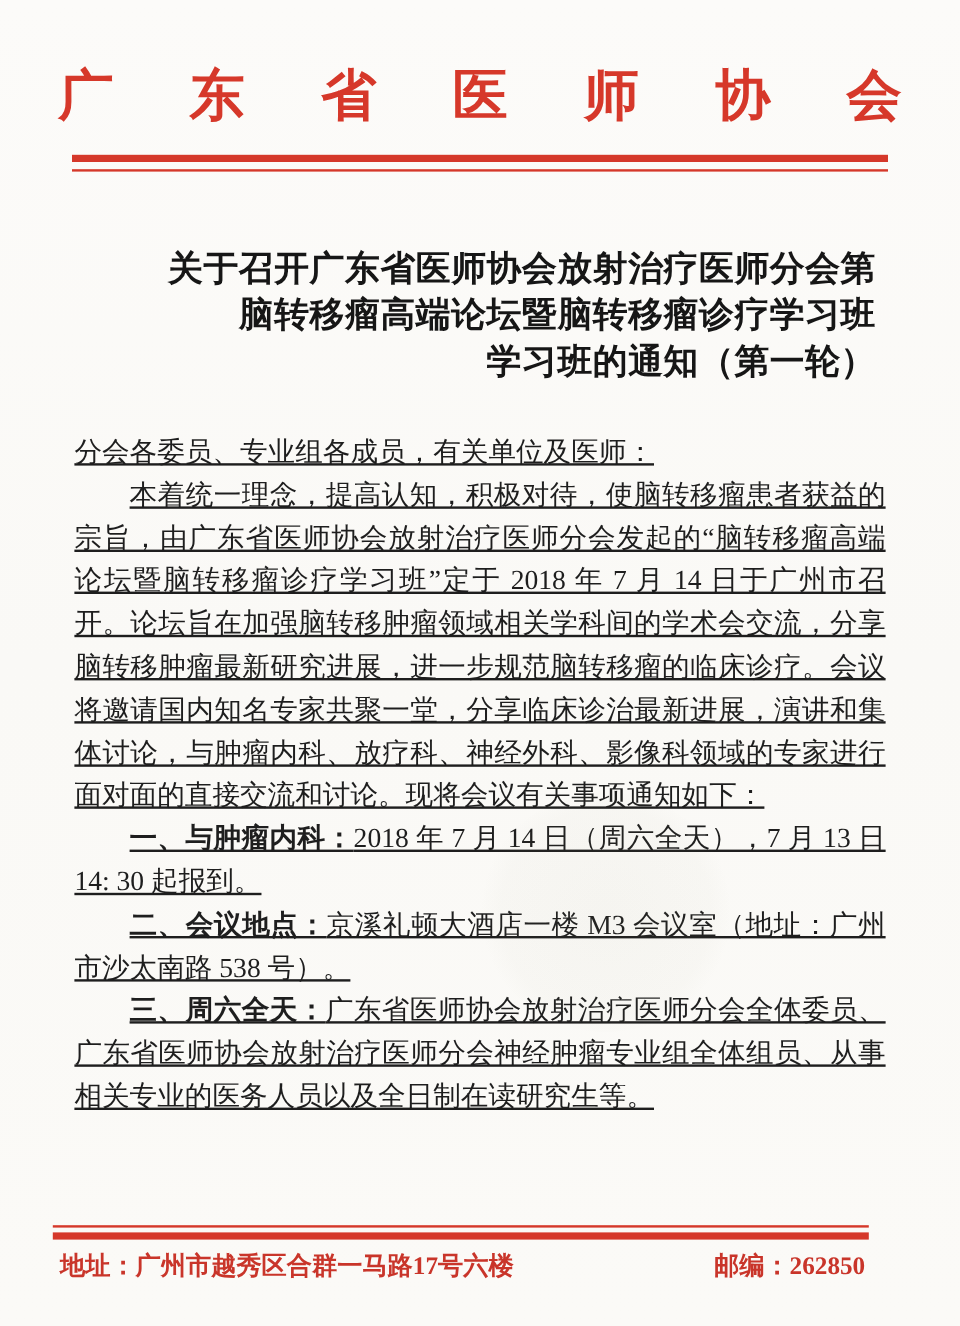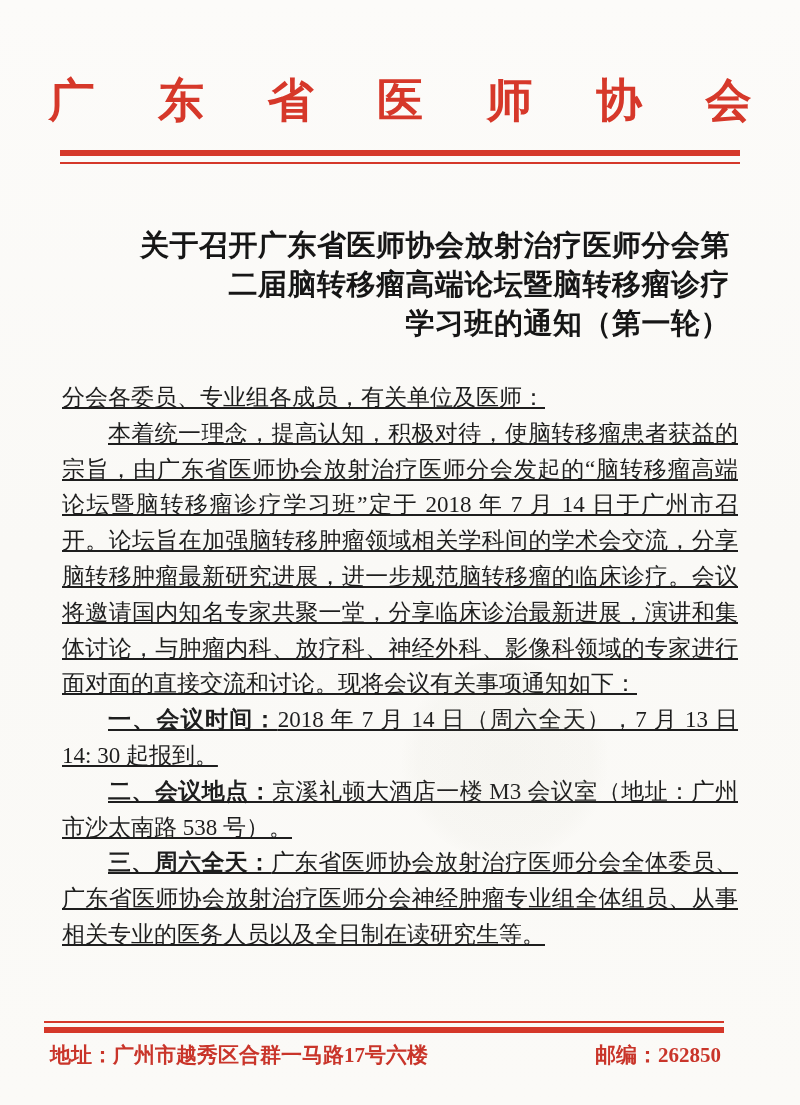--- a/index.html
+++ b/index.html
@@ -16,21 +16,21 @@
       color: #1d1d1d;
     }
     .page {
       position: relative;
       width: 800px;
       height: 1105px;
       background: linear-gradient(180deg, #fcfbf9 0%, #faf9f6 50%, #fbfaf7 100%);
     }
     .org-name {
       margin: 0;
-      padding-top: 73px;
+      padding-top: 52px;
       text-align: center;
       font-size: 46px;
       line-height: 56px;
       font-weight: 700;
       color: #d6382a;
       letter-spacing: 26px;
       padding-left: 26px; 
       white-space: nowrap;
     }
     .rule {
@@ -101,31 +101,31 @@
   <div class="seal-bleed"></div>
 
   <header>
     <h1 class="org-name">广 东 省 医 师 协 会</h1>
     <div class="rule rule-thick hdr-thick"></div>
     <div class="rule rule-thin hdr-thin"></div>
   </header>
 
   <h2 class="doc-title">
     <span class="t-line">关于召开广东省医师协会放射治疗医师分会第</span>
-    <span class="t-line">二届脑转移瘤高端论坛暨脑转移瘤诊疗</span>
+    <span class="t-line">脑转移瘤高端论坛暨脑转移瘤诊疗学习班</span>
     <span class="t-line">学习班的通知（第一轮）</span>
   </h2>
 
   <main class="body-text">
     <p class="salutation">分会各委员、专业组各成员，有关单位及医师：</p>
 
     <p class="indent">本着统一理念，提高认知，积极对待，使脑转移瘤患者获益的宗旨，由广东省医师协会放射治疗医师分会发起的“脑转移瘤高端论坛暨脑转移瘤诊疗学习班”定于 2018 年 7 月 14 日于广州市召开。论坛旨在加强脑转移肿瘤领域相关学科间的学术会交流，分享脑转移肿瘤最新研究进展，进一步规范脑转移瘤的临床诊疗。会议将邀请国内知名专家共聚一堂，分享临床诊治最新进展，演讲和集体讨论，与肿瘤内科、放疗科、神经外科、影像科领域的专家进行面对面的直接交流和讨论。现将会议有关事项通知如下：</p>
 
     <p class="indent">
-      <span class="item-label">一、会议时间：</span><span>2018 年 7 月 14 日（周六全天），7 月 13 日 14: 30 起报到。</span>
+      <span class="item-label">一、与肿瘤内科：</span><span>2018 年 7 月 14 日（周六全天），7 月 13 日 14: 30 起报到。</span>
     </p>
 
     <p class="indent">
       <span class="item-label">二、会议地点：</span><span>京溪礼顿大酒店一楼 M3 会议室（地址：广州市沙太南路 538 号）。</span>
     </p>
 
     <p class="indent">
       <span class="item-label">三、周六全天：</span><span>广东省医师协会放射治疗医师分会全体委员、广东省医师协会放射治疗医师分会神经肿瘤专业组全体组员、从事相关专业的医务人员以及全日制在读研究生等。</span>
     </p>
 

